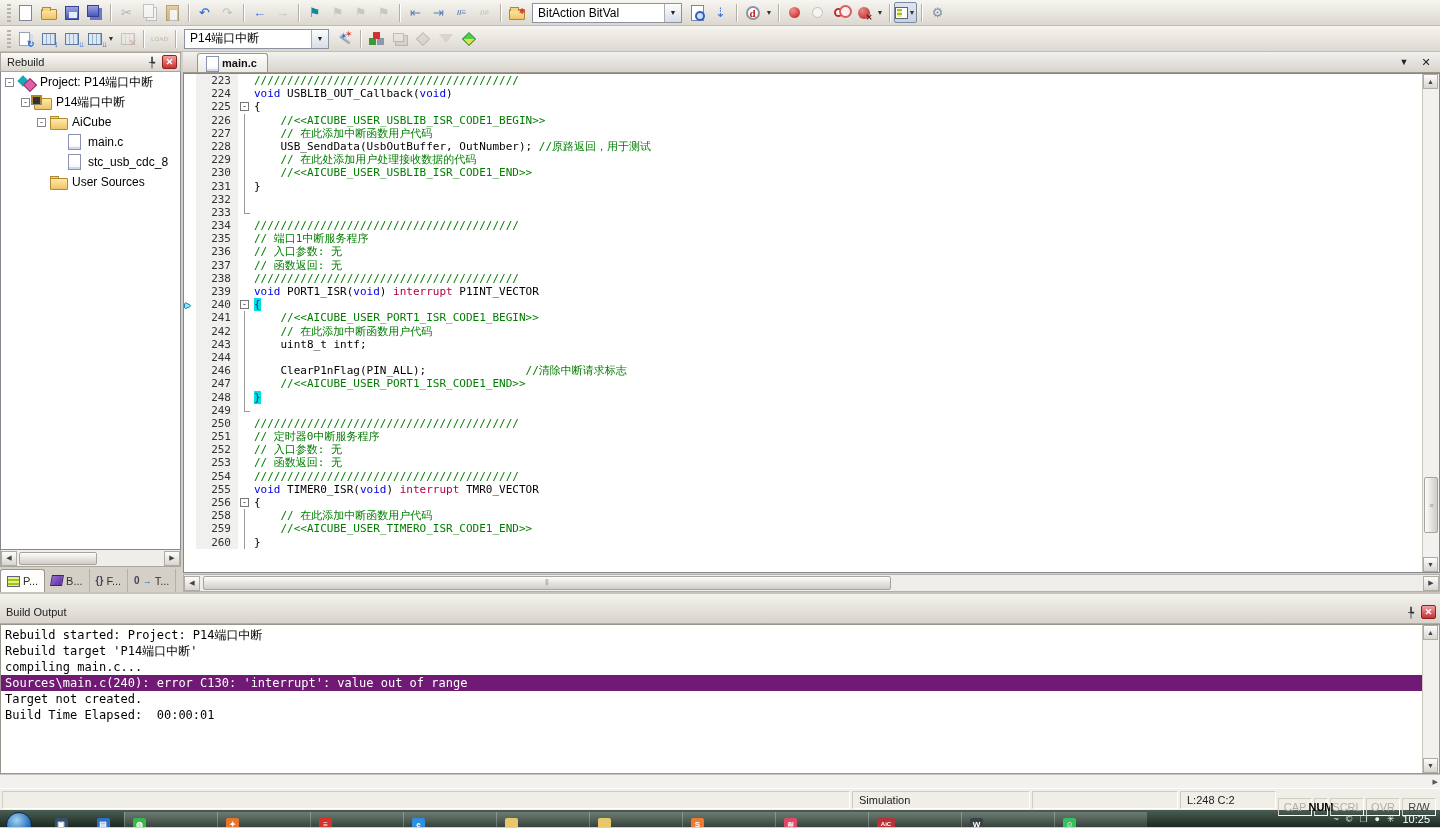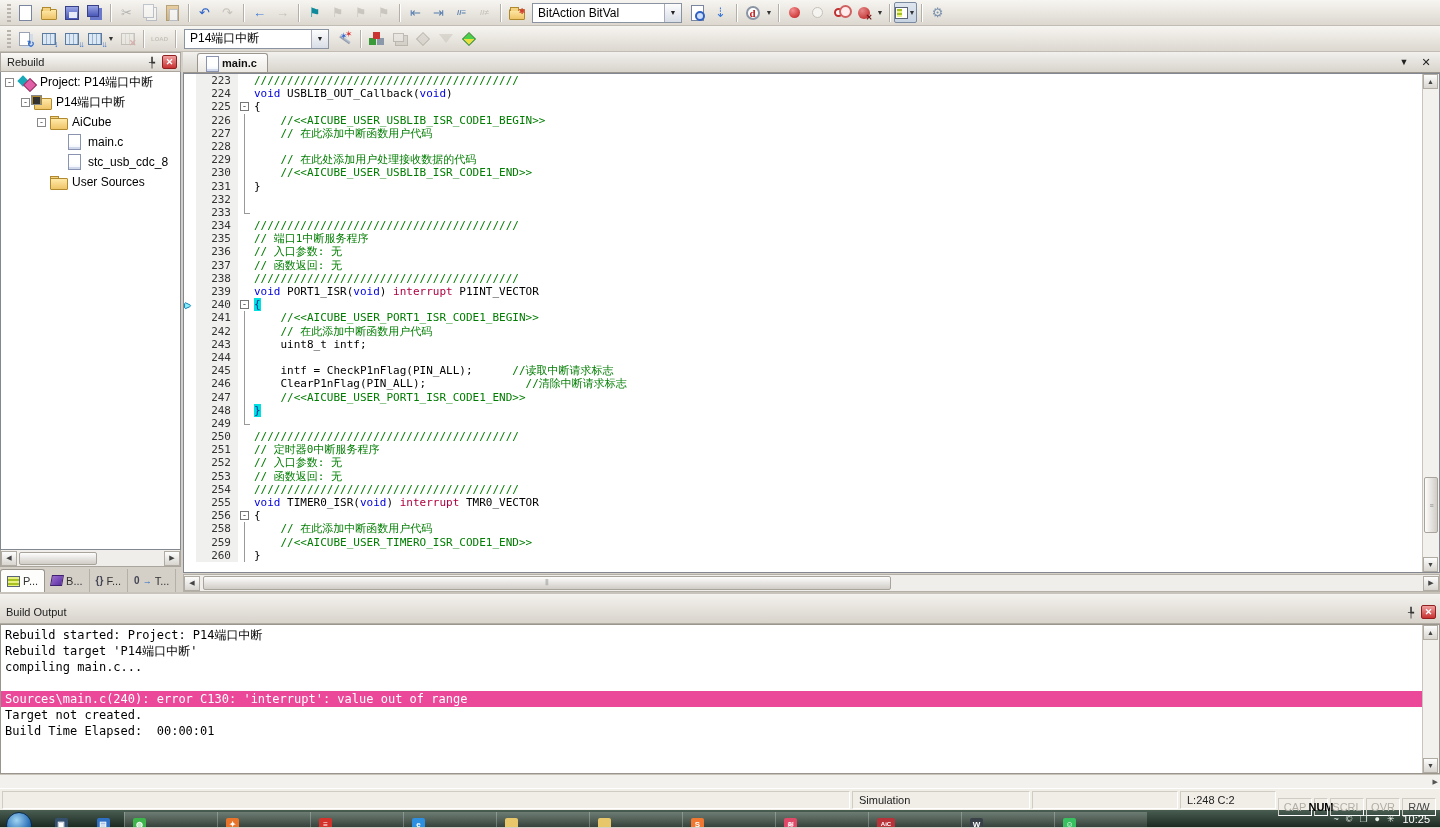--- a/index.html
+++ b/index.html
@@ -219,21 +219,21 @@
   
   .bo { height:196px; display:flex; flex-direction:column; background:#d4d0c8;
     border-top:2px solid #c8c4bc; }
   .bo-head { height:30px; display:flex; align-items:center; padding:7px 4px 0 6px;
     background:linear-gradient(#f4f2ee,#d8d4cc); border-bottom:1px solid #b0aca4;
     font-size:11px; color:#222; }
   .bo-body { flex:1; display:flex; background:#fff; border:1px solid #9a968e; }
   .bo-text { flex:1; padding:2px 0 0 4px; font-family:"DejaVu Sans Mono", monospace;
     font-size:12px; line-height:16px; color:#000; overflow:hidden; }
   .bo-line { white-space:pre; }
-  .bo-line.hl { background:#ec4899; color:#fff; margin-left:-4px; padding-left:4px;margin-top:16px; }
+  .bo-line.hl { background:#701a75; color:#fff; margin-left:-4px; padding-left:4px; }
   .bo-hsb { height:14px; background:#f2f1ee; border-top:1px solid #c8c4bc; display:flex;
     align-items:center; justify-content:flex-end; padding-right:2px; font-size:7px; color:#555; }
 
   
   .statusbar { height:22px; background:#f1eee8; border-top:1px solid #fff;
     display:flex; align-items:center; font-size:11px; color:#222; padding:0 2px; }
   .sb-cell { height:18px; display:flex; align-items:center; padding:0 6px;
     border:1px solid; border-color:#cfccc4 #fff #fff #cfccc4; margin-right:2px; }
   .sb-flag { justify-content:center;margin-top:15px; }
   .flag-dim { color:#b2aea6; }
@@ -493,38 +493,37 @@
       <span class="etab-btn">▼</span>
       <span class="etab-btn" style="font-size:11px;">✕</span>
     </div>
     <div class="code-wrap">
       <div class="code-area" id="code">
           <div class="cl"><span class="mg"></span><span class="ln">223</span><span class="fm"></span><span class="ct"><span class="seg-c">////////////////////////////////////////</span></span></div>
           <div class="cl"><span class="mg"></span><span class="ln">224</span><span class="fm"></span><span class="ct"><span class="seg-k">void</span><span class="seg-p"> USBLIB_OUT_Callback(</span><span class="seg-k">void</span><span class="seg-p">)</span></span></div>
           <div class="cl"><span class="mg"></span><span class="ln">225</span><span class="fm"><span class="f-box">-</span></span><span class="ct"><span class="seg-p">{</span></span></div>
           <div class="cl"><span class="mg"></span><span class="ln">226</span><span class="fm f-line"></span><span class="ct"><span class="seg-c">    //&lt;&lt;AICUBE_USER_USBLIB_ISR_CODE1_BEGIN&gt;&gt;</span></span></div>
           <div class="cl"><span class="mg"></span><span class="ln">227</span><span class="fm f-line"></span><span class="ct"><span class="seg-c">    // 在此添加中断函数用户代码</span></span></div>
-          <div class="cl"><span class="mg"></span><span class="ln">228</span><span class="fm f-line"></span></div>
+          <div class="cl"><span class="mg"></span><span class="ln">228</span><span class="fm f-line"></span><span class="ct"><span class="seg-p">    USB_SendData(UsbOutBuffer, OutNumber); </span><span class="seg-c">//原路返回，用于测试</span></span></div>
           <div class="cl"><span class="mg"></span><span class="ln">229</span><span class="fm f-line"></span><span class="ct"><span class="seg-c">    // 在此处添加用户处理接收数据的代码</span></span></div>
           <div class="cl"><span class="mg"></span><span class="ln">230</span><span class="fm f-line"></span><span class="ct"><span class="seg-c">    //&lt;&lt;AICUBE_USER_USBLIB_ISR_CODE1_END&gt;&gt;</span></span></div>
           <div class="cl"><span class="mg"></span><span class="ln">231</span><span class="fm f-line"></span><span class="ct"><span class="seg-p">}</span></span></div>
           <div class="cl"><span class="mg"></span><span class="ln">232</span><span class="fm f-line"></span><span class="ct"></span></div>
           <div class="cl"><span class="mg"></span><span class="ln">233</span><span class="fm f-end"></span><span class="ct"></span></div>
           <div class="cl"><span class="mg"></span><span class="ln">234</span><span class="fm"></span><span class="ct"><span class="seg-c">////////////////////////////////////////</span></span></div>
           <div class="cl"><span class="mg"></span><span class="ln">235</span><span class="fm"></span><span class="ct"><span class="seg-c">// 端口1中断服务程序</span></span></div>
           <div class="cl"><span class="mg"></span><span class="ln">236</span><span class="fm"></span><span class="ct"><span class="seg-c">// 入口参数: 无</span></span></div>
           <div class="cl"><span class="mg"></span><span class="ln">237</span><span class="fm"></span><span class="ct"><span class="seg-c">// 函数返回: 无</span></span></div>
           <div class="cl"><span class="mg"></span><span class="ln">238</span><span class="fm"></span><span class="ct"><span class="seg-c">////////////////////////////////////////</span></span></div>
           <div class="cl"><span class="mg"></span><span class="ln">239</span><span class="fm"></span><span class="ct"><span class="seg-k">void</span><span class="seg-p"> PORT1_ISR(</span><span class="seg-k">void</span><span class="seg-p">) </span><span class="seg-r">interrupt</span><span class="seg-p"> P1INT_VECTOR</span></span></div>
           <div class="cl"><span class="mg"><span class="cur-arrow">▶</span></span><span class="ln">240</span><span class="fm"><span class="f-box">-</span></span><span class="ct"><span class="seg-b">{</span></span></div>
           <div class="cl"><span class="mg"></span><span class="ln">241</span><span class="fm f-line"></span><span class="ct"><span class="seg-c">    //&lt;&lt;AICUBE_USER_PORT1_ISR_CODE1_BEGIN&gt;&gt;</span></span></div>
           <div class="cl"><span class="mg"></span><span class="ln">242</span><span class="fm f-line"></span><span class="ct"><span class="seg-c">    // 在此添加中断函数用户代码</span></span></div>
           <div class="cl"><span class="mg"></span><span class="ln">243</span><span class="fm f-line"></span><span class="ct"><span class="seg-p">    uint8_t intf;</span></span></div>
           <div class="cl"><span class="mg"></span><span class="ln">244</span><span class="fm f-line"></span><span class="ct"></span></div>
-          <div class="cl"><span class="mg"></span><span class="ln">245</span><span class="fm f-line"></span><span class="ct"><span class="seg-p">    intf = CheckP1nFlag(PIN_ALL);      </span><span class="seg-c">//读取中断请求标志</span></span></div>
           <div class="cl"><span class="mg"></span><span class="ln">246</span><span class="fm f-line"></span><span class="ct"><span class="seg-p">    ClearP1nFlag(PIN_ALL);               </span><span class="seg-c">//清除中断请求标志</span></span></div>
           <div class="cl"><span class="mg"></span><span class="ln">247</span><span class="fm f-line"></span><span class="ct"><span class="seg-c">    //&lt;&lt;AICUBE_USER_PORT1_ISR_CODE1_END&gt;&gt;</span></span></div>
           <div class="cl"><span class="mg"></span><span class="ln">248</span><span class="fm f-line"></span><span class="ct"><span class="seg-b">}</span></span></div>
           <div class="cl"><span class="mg"></span><span class="ln">249</span><span class="fm f-end"></span><span class="ct"></span></div>
           <div class="cl"><span class="mg"></span><span class="ln">250</span><span class="fm"></span><span class="ct"><span class="seg-c">////////////////////////////////////////</span></span></div>
           <div class="cl"><span class="mg"></span><span class="ln">251</span><span class="fm"></span><span class="ct"><span class="seg-c">// 定时器0中断服务程序</span></span></div>
           <div class="cl"><span class="mg"></span><span class="ln">252</span><span class="fm"></span><span class="ct"><span class="seg-c">// 入口参数: 无</span></span></div>
           <div class="cl"><span class="mg"></span><span class="ln">253</span><span class="fm"></span><span class="ct"><span class="seg-c">// 函数返回: 无</span></span></div>
           <div class="cl"><span class="mg"></span><span class="ln">254</span><span class="fm"></span><span class="ct"><span class="seg-c">////////////////////////////////////////</span></span></div>
           <div class="cl"><span class="mg"></span><span class="ln">255</span><span class="fm"></span><span class="ct"><span class="seg-k">void</span><span class="seg-p"> TIMER0_ISR(</span><span class="seg-k">void</span><span class="seg-p">) </span><span class="seg-r">interrupt</span><span class="seg-p"> TMR0_VECTOR</span></span></div>

